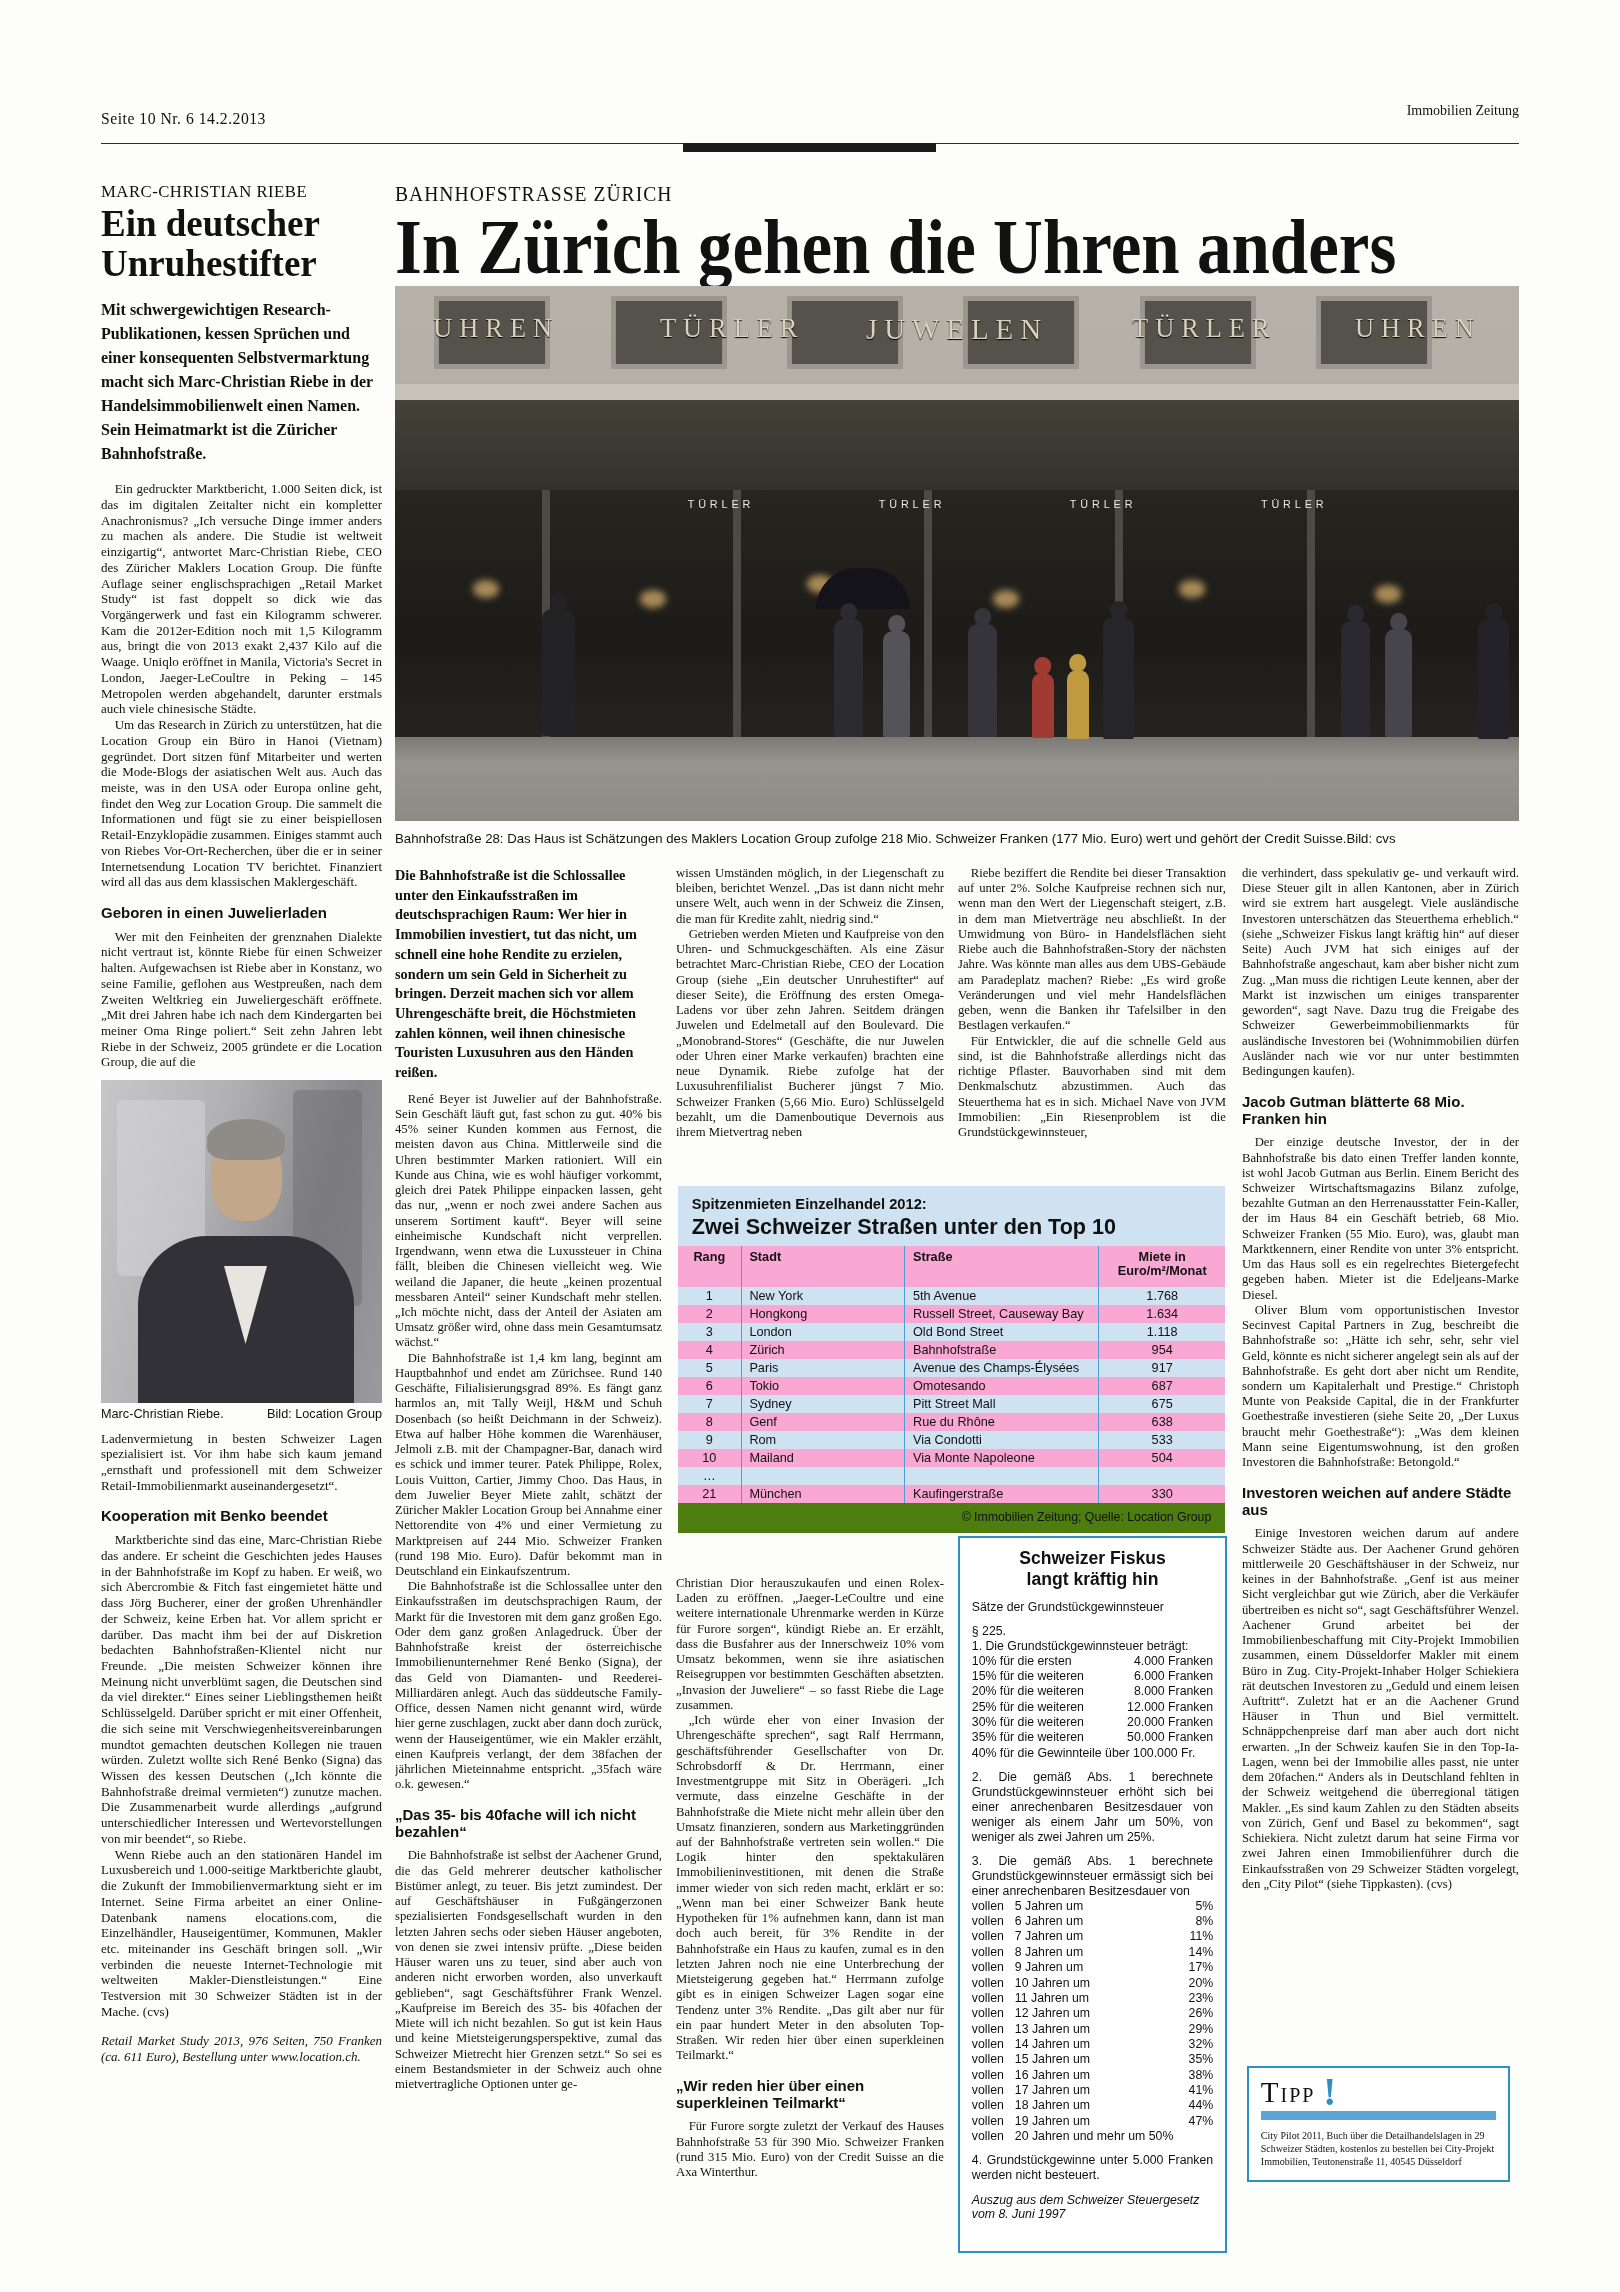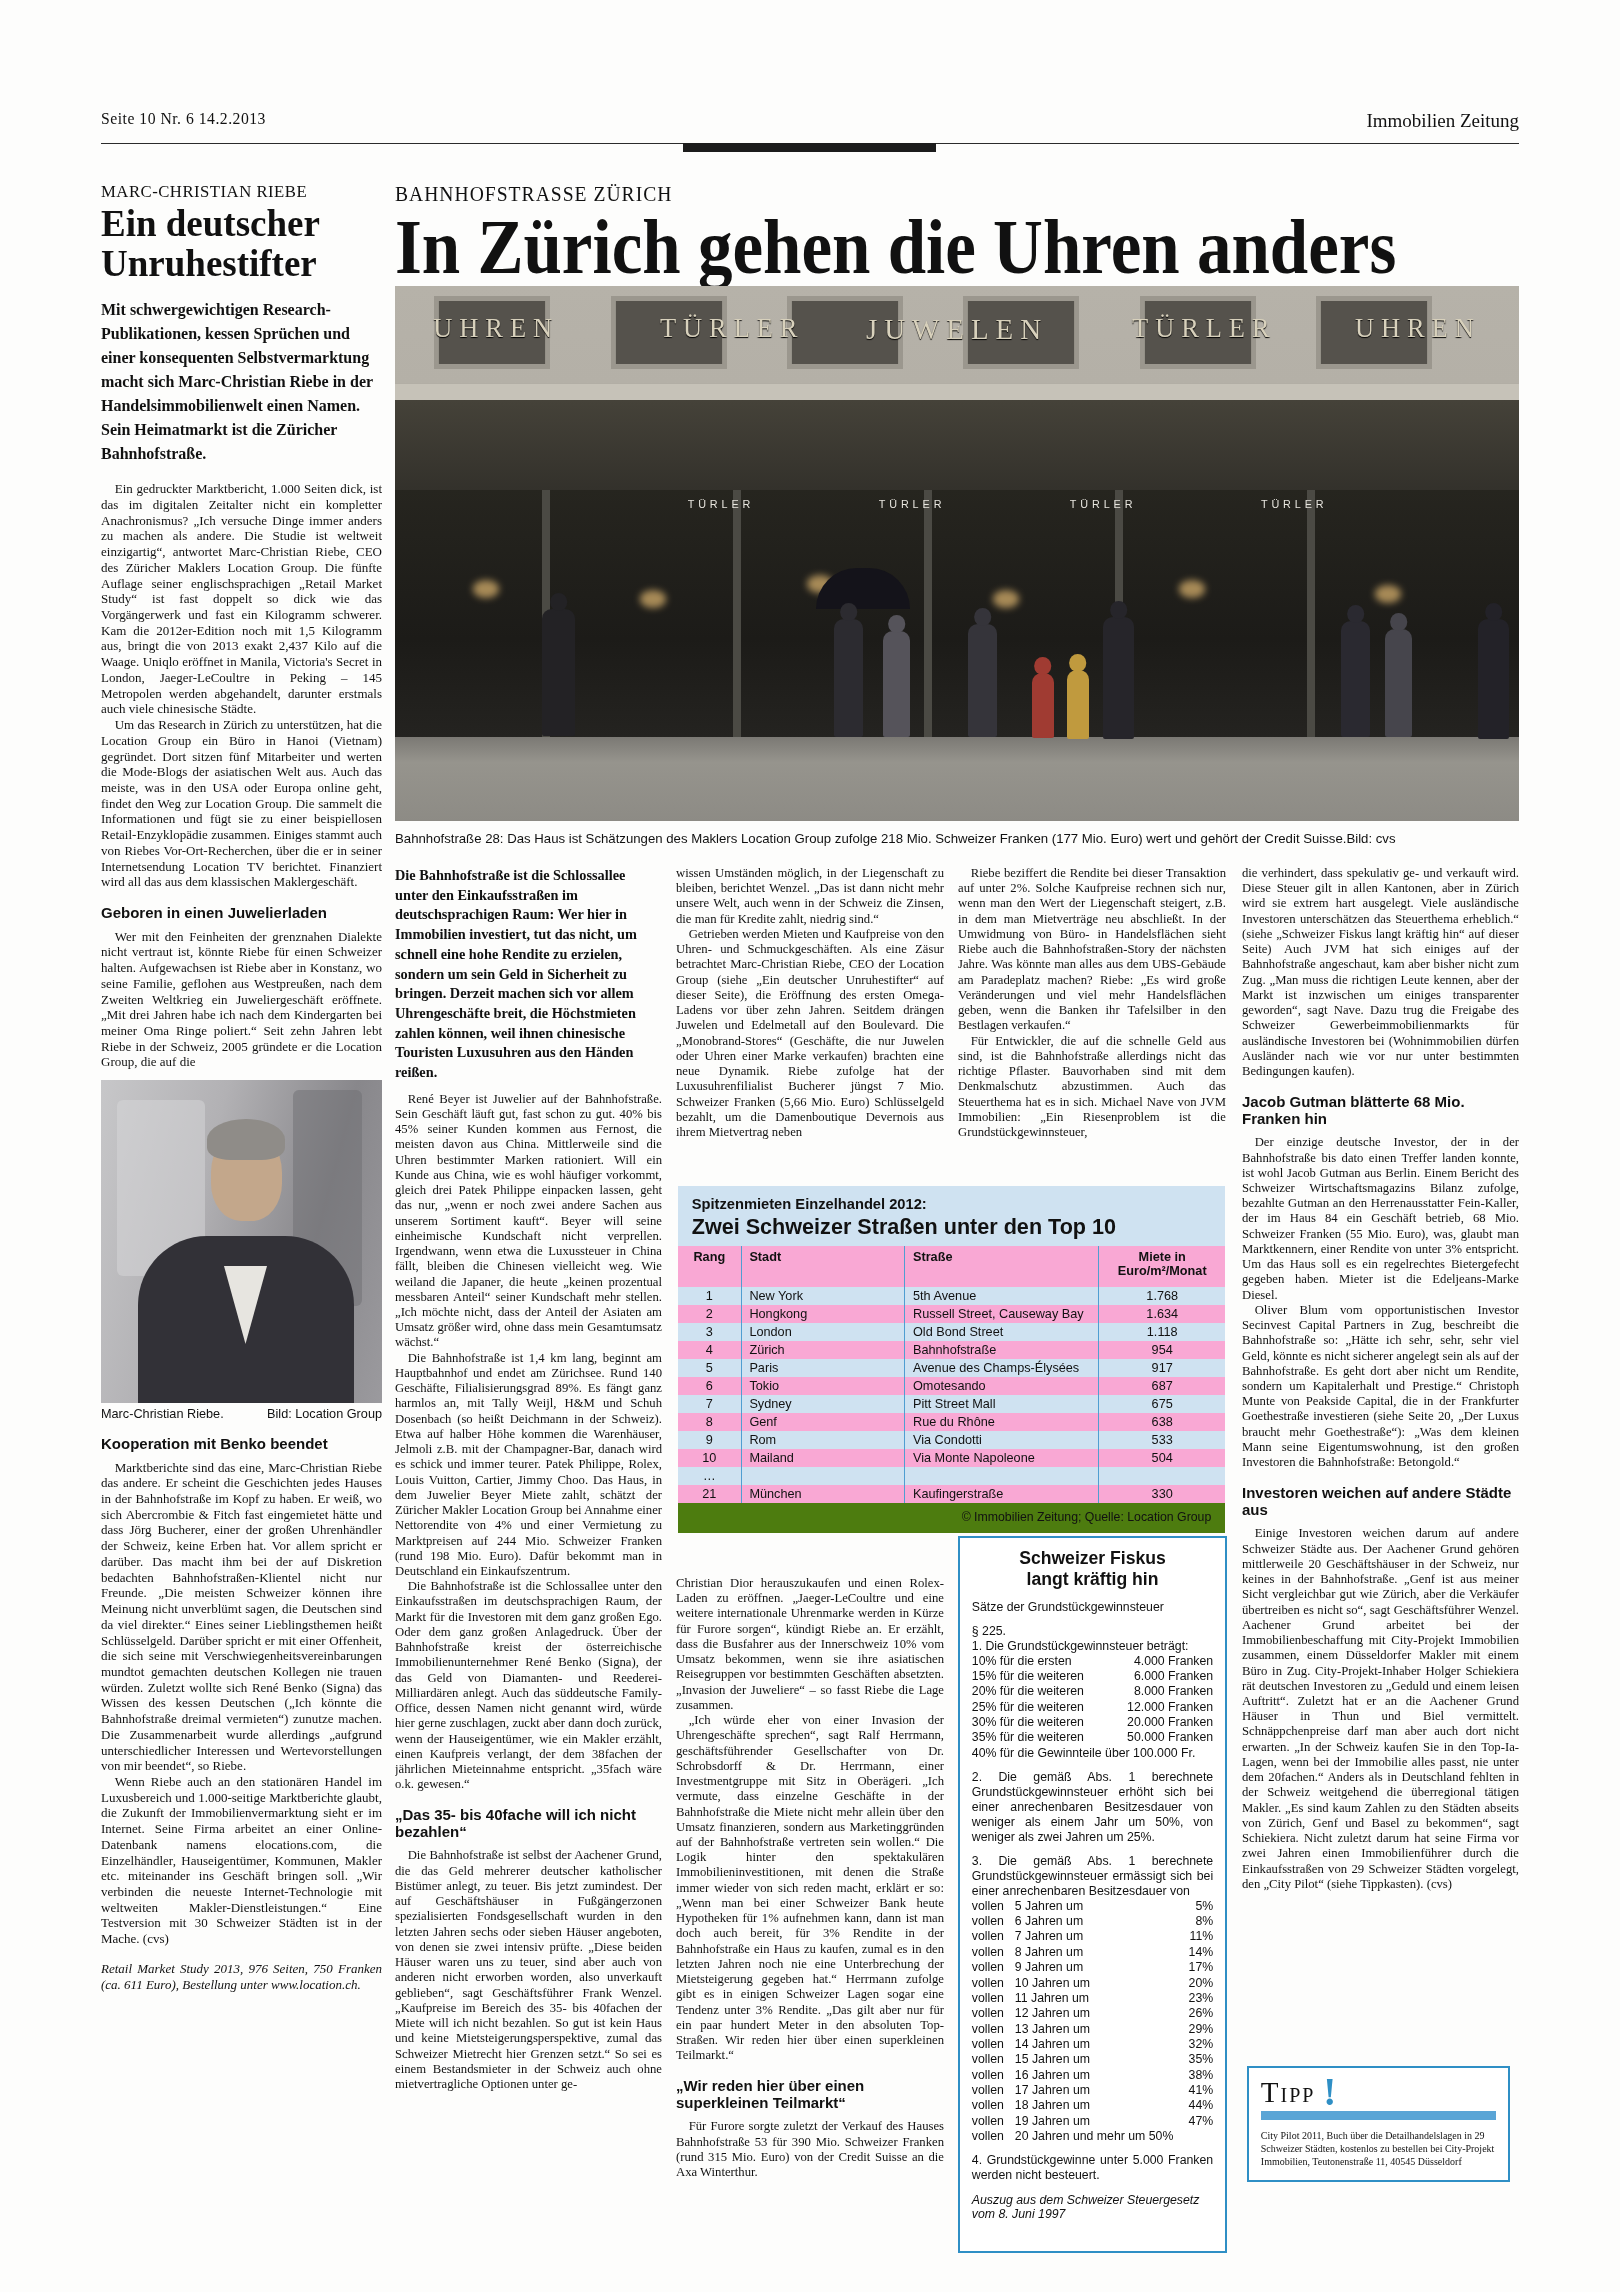--- a/index.html
+++ b/index.html
@@ -1,20 +1,20 @@
 <!DOCTYPE html>
 <html lang="de"><head>
 <meta charset="utf-8">
 <style>
   html,body{margin:0;padding:0;background:#e8e8e8;}
   .page{position:relative;width:1620px;height:2293px;background:#fdfdfc;margin:0 auto;overflow:hidden;
         font-family:"Liberation Serif",serif;color:#111;}
   
   .ph-left{position:absolute;left:101px;top:110px;font-size:15.7px;letter-spacing:0.5px;}
-  .ph-right{position:absolute;right:101px;top:110px;font-size:19px;}
+  .ph-right{position:absolute;right:101px;top:103px;font-size:14px;}
   .ph-center{position:absolute;left:0;right:0;top:92px;text-align:center;font-size:26.5px;letter-spacing:7.8px;font-weight:400;}
   .ph-center::first-letter{font-size:35px;}
   .ph-rule{position:absolute;left:101px;right:101px;top:143px;height:1px;background:#2b2b2b;}
   .ph-bar{position:absolute;left:683px;top:143px;width:253px;height:8.8px;background:#1c1c1c;}
   
   .left-col{position:absolute;left:101px;top:182px;width:281px;height:2107px;overflow:hidden;}
   .kicker{font-size:16.7px;letter-spacing:0.5px;font-weight:400;margin:0 0 2px 0;}
   .l-head{font-size:37px;line-height:1.08;font-weight:700;margin:2px 0 13.7px 0;}
   .l-lead{font-size:16px;line-height:1.5;font-weight:700;margin:0 0 15.7px 0;text-align:left;}
   .body p{margin:0;font-size:13px;line-height:1.21;text-align:justify;text-indent:13.7px;hyphens:auto;}
@@ -133,20 +133,23 @@
       <div class="bg-blur1"></div>
       <div class="bg-blur2"></div>
       <div class="suit"></div>
       <div class="shirt"></div>
       <div class="head"></div>
       <div class="hair"></div>
     </div>
     <div class="l-caption">
       <span>Marc-Christian Riebe.</span>
       <span>Bild: Location Group</span>
+    </div>
+    <div class="body">
+      <p class="noindent">Ladenvermietung in besten Schweizer Lagen spezialisiert ist. Vor ihm habe sich kaum jemand „ernsthaft und professionell mit dem Schweizer Retail-Immobilienmarkt auseinandergesetzt“.</p>
     </div>
     <div class="subhead">Kooperation mit Benko beendet</div>
     <div class="body">
         <p>Marktberichte sind das eine, Marc-Christian Riebe das andere. Er scheint die Geschichten jedes Hauses in der Bahnhofstraße im Kopf zu haben. Er weiß, wo sich Abercrombie &amp; Fitch fast eingemietet hätte und dass Jörg Bucherer, einer der großen Uhrenhändler der Schweiz, keine Erben hat. Vor allem spricht er darüber. Das macht ihm bei der auf Diskretion bedachten Bahnhofstraßen-Klientel nicht nur Freunde. „Die meisten Schweizer können ihre Meinung nicht unverblümt sagen, die Deutschen sind da viel direkter.“ Eines seiner Lieblingsthemen heißt Schlüsselgeld. Darüber spricht er mit einer Offenheit, die sich seine mit Verschwiegenheitsvereinbarungen mundtot gemachten deutschen Kollegen nie trauen würden. Zuletzt wollte sich René Benko (Signa) das Wissen des kessen Deutschen („Ich könnte die Bahnhofstraße dreimal vermieten“) zunutze machen. Die Zusammenarbeit wurde allerdings „aufgrund unterschiedlicher Interessen und Wertevorstellungen von mir beendet“, so Riebe.</p>
         <p>Wenn Riebe auch an den stationären Handel im Luxusbereich und 1.000-seitige Marktberichte glaubt, die Zukunft der Immobilienvermarktung sieht er im Internet. Seine Firma arbeitet an einer Online-Datenbank namens elocations.com, die Einzelhändler, Hauseigentümer, Kommunen, Makler etc. miteinander ins Geschäft bringen soll. „Wir verbinden die neueste Internet-Technologie mit weltweiten Makler-Dienstleistungen.“ Eine Testversion mit 30 Schweizer Städten ist in der Mache.   (cvs)</p>
       </div>
     <p class="l-footnote">Retail Market Study 2013, 976 Seiten, 750 Franken (ca. 611 Euro), Bestellung unter www.location.ch.</p>
   </div>
 
   <div class="m-kicker">BAHNHOFSTRASSE ZÜRICH</div>

